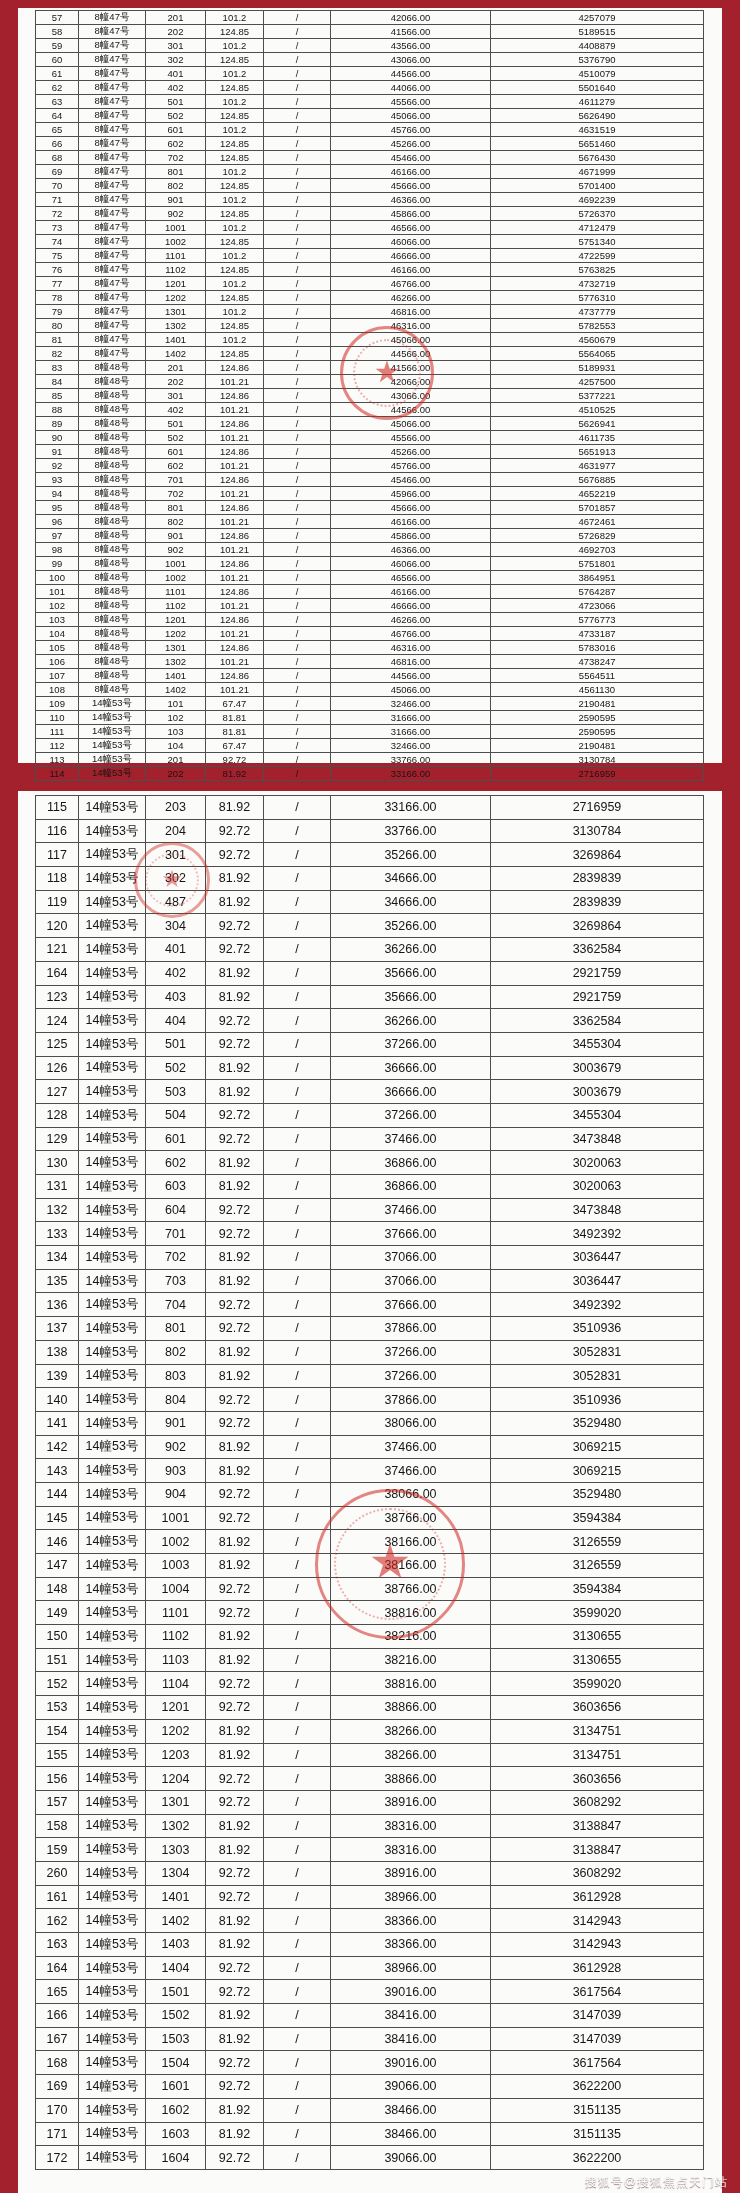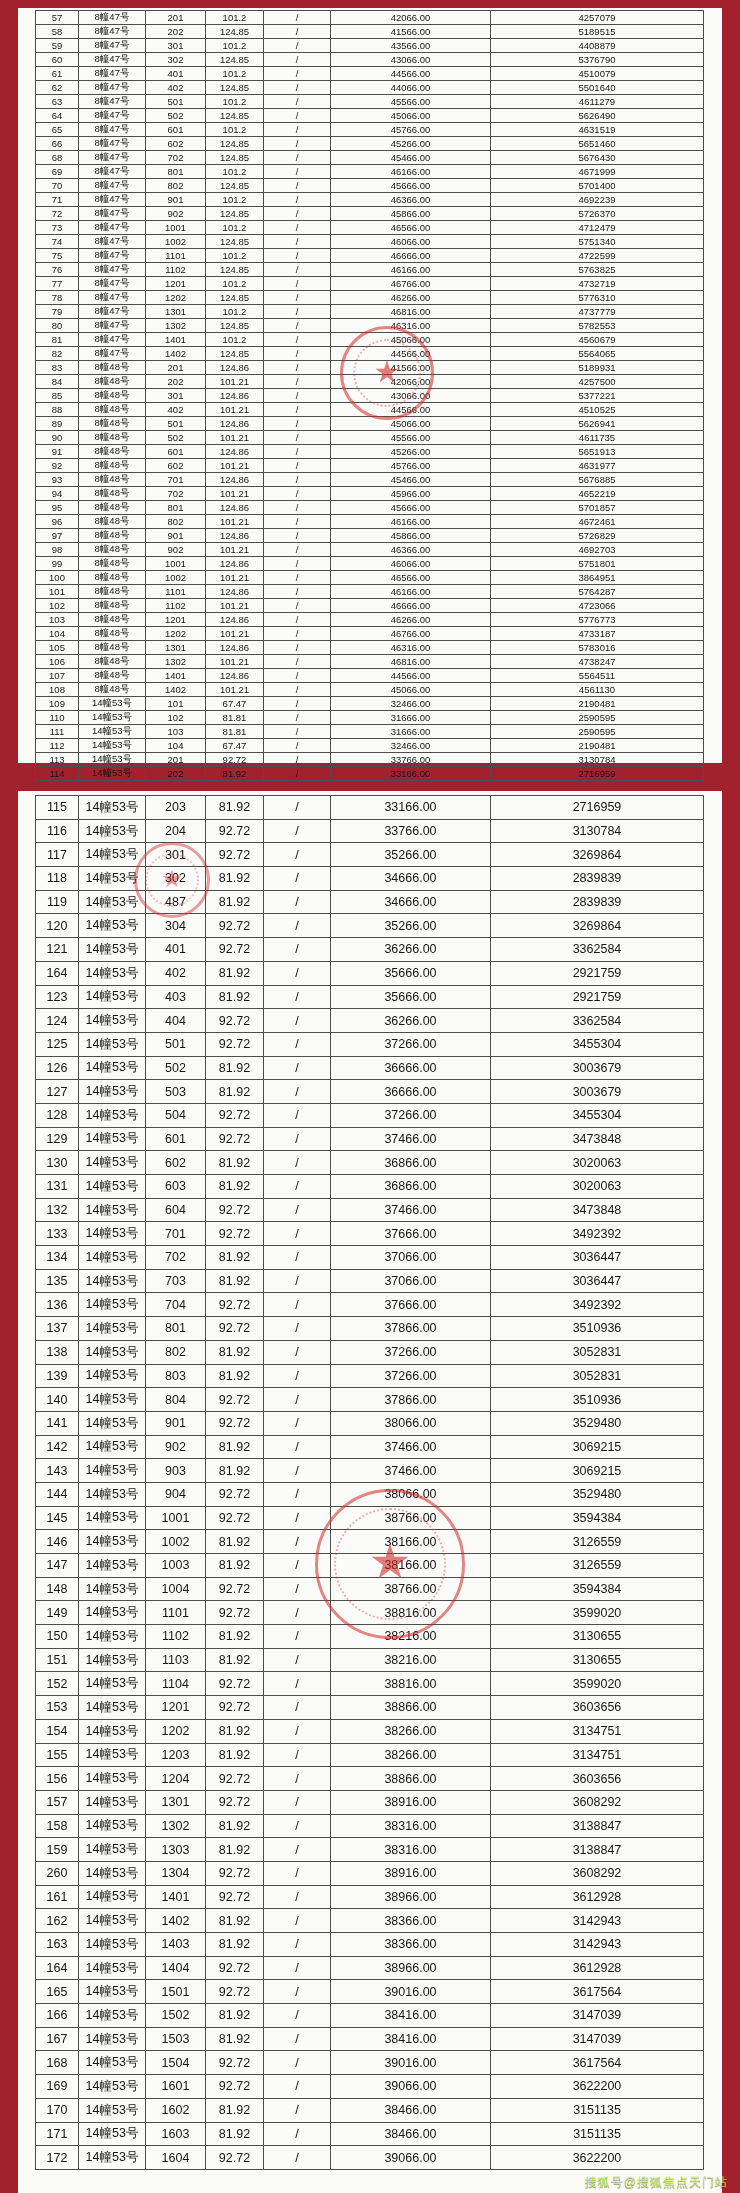--- a/index.html
+++ b/index.html
@@ -75,21 +75,21 @@
   #stamp-page2-left { left: 116px; top: 51px;  width: 76px;  height: 76px; opacity: .8; }
   #stamp-page2-left .stamp-star { font-size: 24px; }
   #stamp-page2-main { left: 297px; top: 698px; width: 150px; height: 150px; }
   #stamp-page2-main .stamp-star { font-size: 48px; }
 
   .watermark {
     position: absolute;
     right: 12px;
     bottom: 2px;
     font-size: 12px;
-    color: #bef264;
+    color: #ffffff;
     text-shadow: 0 1px 1px rgba(60,10,10,.6);
     letter-spacing: 1px;
   }
 </style>
 </head>
 <body>
 
 <div class="page" id="page-1">
   <table class="grid">
     <colgroup>

